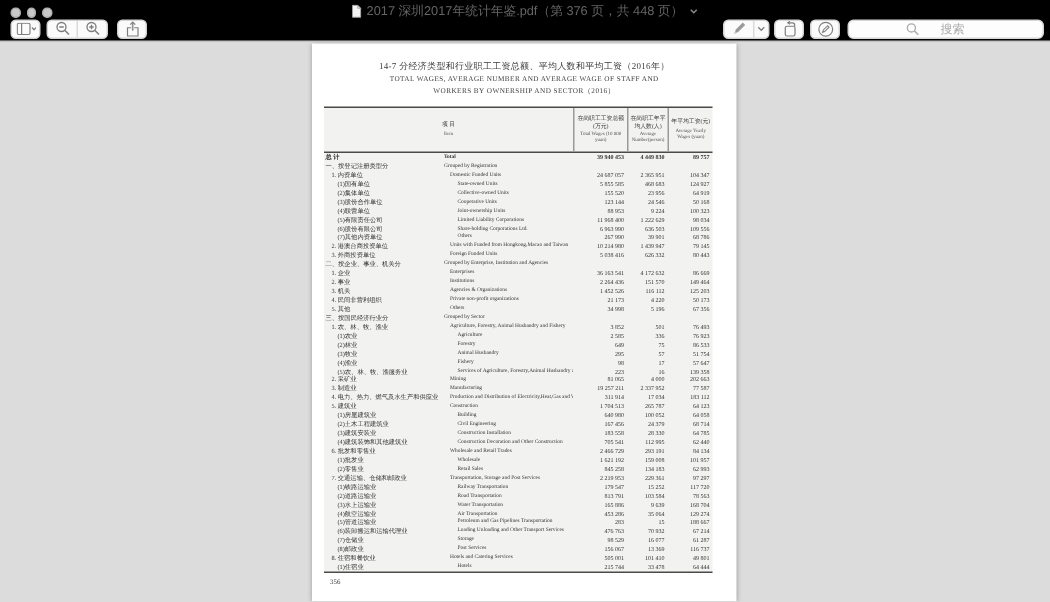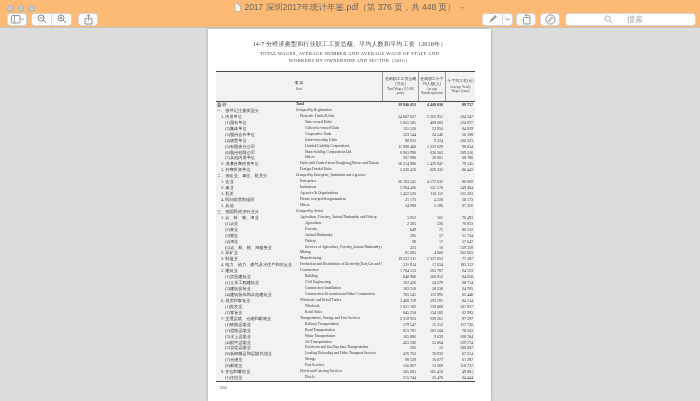--- a/index.html
+++ b/index.html
@@ -1,20 +1,20 @@
 <!DOCTYPE html>
 <html><head>
 <meta charset="utf-8">
 <style>
   *{box-sizing:border-box;margin:0;padding:0}
   html,body{width:700px;height:401px;overflow:hidden}
   body{font-family:"Liberation Sans",sans-serif;background:#dcdcdc;position:relative}
 
   
-  .chrome{position:absolute;top:0;left:0;right:0;height:28px;background:#fdba74;border-bottom:1px solid #c3c3c3;z-index:5}
+  .chrome{position:absolute;top:0;left:0;right:0;height:28px;background:#000000;border-bottom:1px solid #c3c3c3;z-index:5}
   .lights{position:absolute;top:5px;left:7px;display:flex;gap:4px}
   .light{width:6.5px;height:6.5px;border-radius:50%;background:#c9c9c9;border:0.5px solid #b0b0b0}
   .wtitle{position:absolute;top:2px;left:120px;right:120px;height:11px;display:flex;align-items:center;justify-content:center;font-size:8.5px;color:#646464;gap:3px;white-space:nowrap}
   .tb-btn{position:absolute;top:13px;height:12.5px;background:#fbfbfb;border:0.5px solid #d3d3d3;border-radius:3.5px;display:flex;align-items:center;justify-content:center}
   .seg{display:flex;align-items:center;justify-content:center;height:100%;flex:1}
   .seg+.seg{border-left:0.5px solid #d9d9d9}
   .search-field{position:absolute;top:13px;left:565px;width:131px;height:13px;background:#fdfdfd;border:0.5px solid #d6d6d6;border-radius:4px;display:flex;align-items:center;justify-content:center;gap:14px}
   .search-field input{border:none;outline:none;background:transparent;font-size:8px;color:#555;width:30px;font-family:"Liberation Sans",sans-serif}
   .search-field input::placeholder{color:#ababab}
   svg.ic{display:block}

